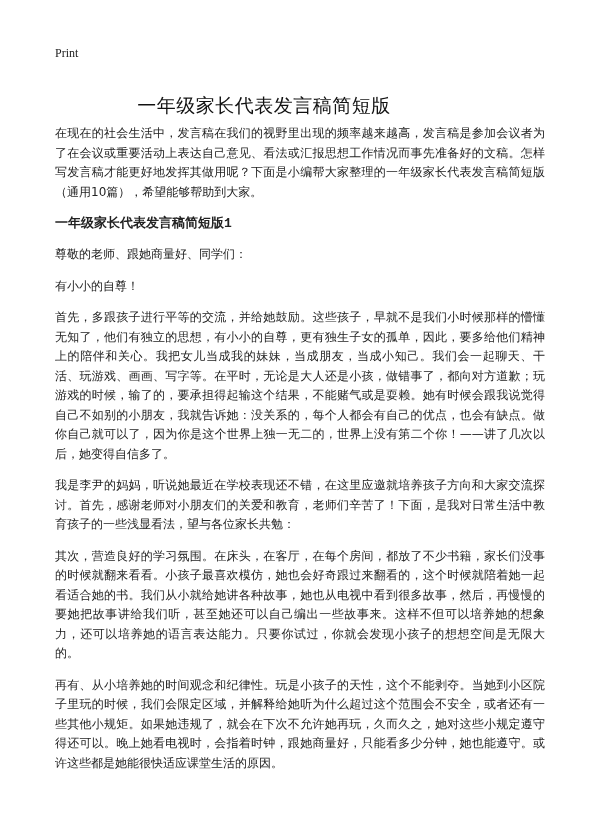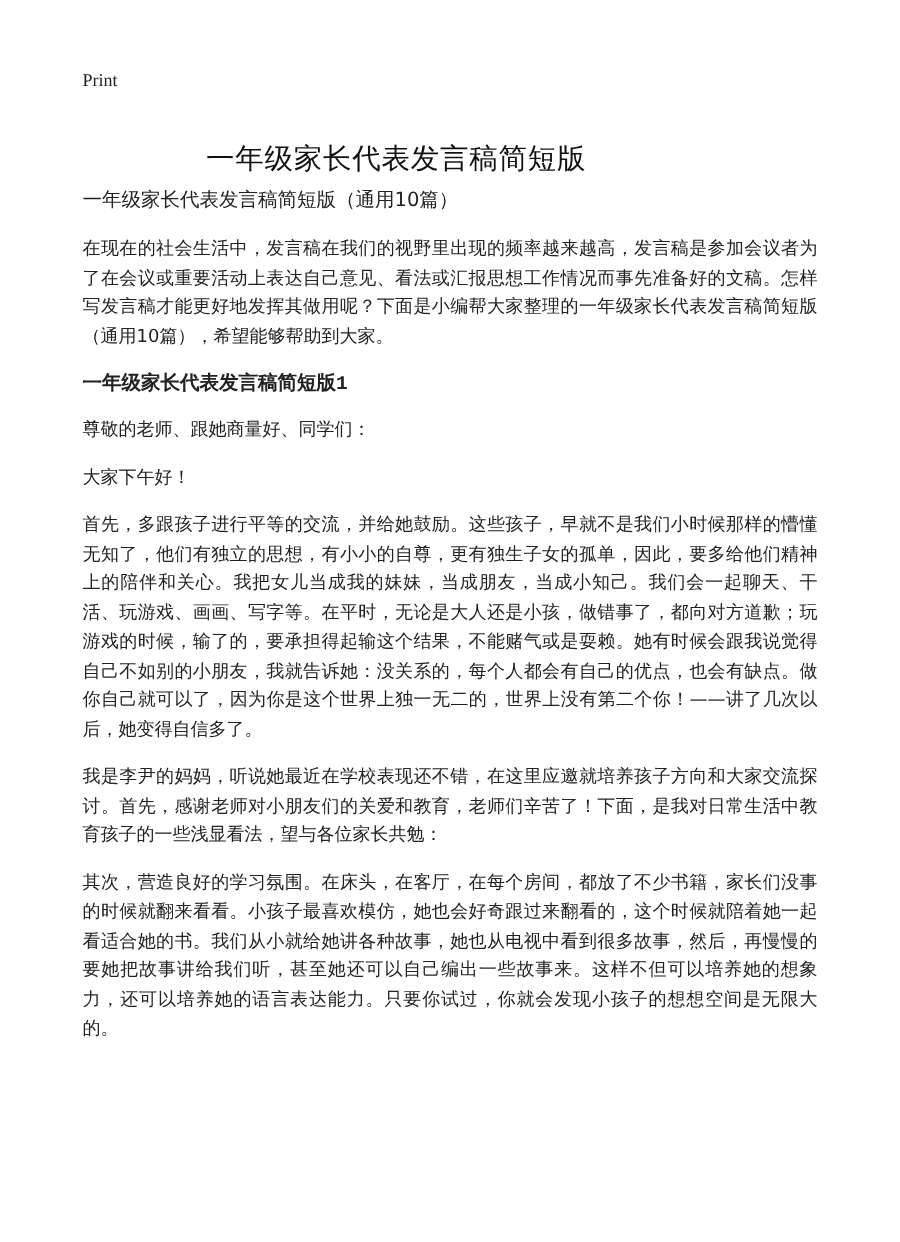--- a/index.html
+++ b/index.html
@@ -12,21 +12,21 @@
   .section-heading { font-weight: bold; font-size: 13px; line-height: 19px; margin: 0 0 12px 0; font-family: Liberation Mono, monospace; }
 </style>
 </head>
 <body>
 
 <div class="print-link">Print</div>
 
 <h1 class="title">一年级家长代表发言稿简短版</h1>
 
 <div class="content">
-  <div class="subtitle">一年级家长代表发言稿简短版（通用10篇）</div>
   <p>在现在的社会生活中，发言稿在我们的视野里出现的频率越来越高，发言稿是参加会议者为了在会议或重要活动上表达自己意见、看法或汇报思想工作情况而事先准备好的文稿。怎样写发言稿才能更好地发挥其做用呢？下面是小编帮大家整理的一年级家长代表发言稿简短版（通用10篇），希望能够帮助到大家。</p>
   <div class="section-heading">一年级家长代表发言稿简短版1</div>
   <p>尊敬的老师、跟她商量好、同学们：</p>
-  <p>大家下午好！</p>
+  <p>有小小的自尊！</p>
   <p>首先，多跟孩子进行平等的交流，并给她鼓励。这些孩子，早就不是我们小时候那样的懵懂无知了，他们有独立的思想，有小小的自尊，更有独生子女的孤单，因此，要多给他们精神上的陪伴和关心。我把女儿当成我的妹妹，当成朋友，当成小知己。我们会一起聊天、干活、玩游戏、画画、写字等。在平时，无论是大人还是小孩，做错事了，都向对方道歉；玩游戏的时候，输了的，要承担得起输这个结果，不能赌气或是耍赖。她有时候会跟我说觉得自己不如别的小朋友，我就告诉她：没关系的，每个人都会有自己的优点，也会有缺点。做你自己就可以了，因为你是这个世界上独一无二的，世界上没有第二个你！——讲了几次以后，她变得自信多了。</p>
   <p>我是李尹的妈妈，听说她最近在学校表现还不错，在这里应邀就培养孩子方向和大家交流探讨。首先，感谢老师对小朋友们的关爱和教育，老师们辛苦了！下面，是我对日常生活中教育孩子的一些浅显看法，望与各位家长共勉：</p>
   <p>其次，营造良好的学习氛围。在床头，在客厅，在每个房间，都放了不少书籍，家长们没事的时候就翻来看看。小孩子最喜欢模仿，她也会好奇跟过来翻看的，这个时候就陪着她一起看适合她的书。我们从小就给她讲各种故事，她也从电视中看到很多故事，然后，再慢慢的要她把故事讲给我们听，甚至她还可以自己编出一些故事来。这样不但可以培养她的想象力，还可以培养她的语言表达能力。只要你试过，你就会发现小孩子的想想空间是无限大的。</p>
+  <p>再有、从小培养她的时间观念和纪律性。玩是小孩子的天性，这个不能剥夺。当她到小区院子里玩的时候，我们会限定区域，并解释给她听为什么超过这个范围会不安全，或者还有一些其他小规矩。如果她违规了，就会在下次不允许她再玩，久而久之，她对这些小规定遵守得还可以。晚上她看电视时，会指着时钟，跟她商量好，只能看多少分钟，她也能遵守。或许这些都是她能很快适应课堂生活的原因。</p>
 </div>
 
 </body></html>

